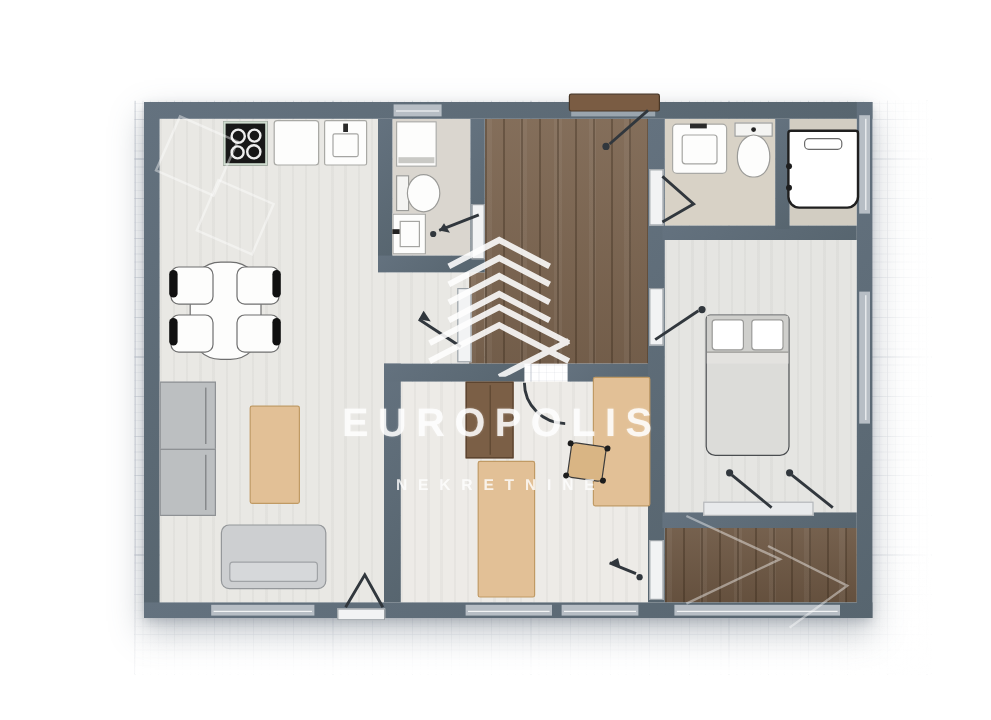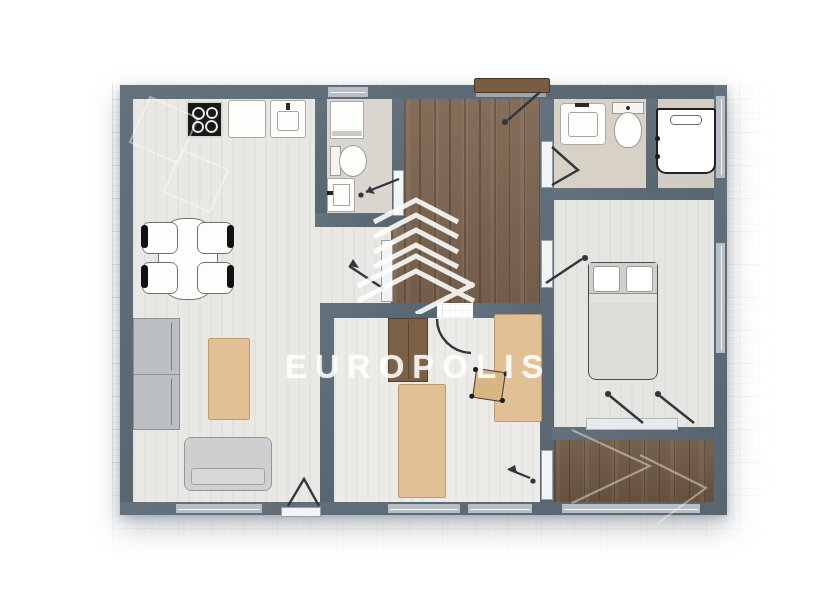--- a/index.html
+++ b/index.html
@@ -35,21 +35,21 @@
       repeating-linear-gradient(90deg, rgba(44,30,16,.30) 0 1.5px, transparent 1.5px 15px),
       repeating-linear-gradient(90deg, rgba(255,255,255,.05) 0 6px, transparent 6px 29px),
       linear-gradient(180deg, rgba(255,255,255,.06), rgba(0,0,0,.08));}
   .wood.dark{background-color:#6d5743;}
   .leaf{background:#f2f3f4;border:1px solid #9aa0a5;}
   .tan{background:#e2c096;border:1px solid #c09a64;border-radius:2px;}
   .grayline{border:1px solid #8e9194;background:#bcbfc1;}
   .fixture{background:#fdfdfc;border:1px solid #a9a9a5;}
   
   .wm{color:#fff;text-align:center;pointer-events:none;}
-  #wm-brand{left:285px;top:348px;width:262px;font-size:33px;font-weight:bold;
+  #wm-brand{left:285px;top:333px;width:262px;font-size:33px;font-weight:bold;
             letter-spacing:8px;opacity:.88;text-shadow:0 0 2px rgba(255,255,255,.35);}
   #wm-sub{left:330px;top:396px;width:172px;font-size:13px;font-weight:bold;
           letter-spacing:9px;opacity:.8;}
   #wm-site{left:98px;top:168px;font-size:47px;font-weight:bold;letter-spacing:2px;
            color:rgba(255,255,255,.45);}
   .dot{position:absolute;width:5px;height:5px;background:#1d1d1d;border-radius:50%;}
 </style>
 </head>
 <body>
 
@@ -223,14 +223,15 @@
       <path d="M30 48 L72 26 L114 48"></path>
       <path d="M30 63 L72 41 L114 63"></path>
       <path d="M30 78 L72 56 L114 78"></path>
       <path d="M30 93 L72 71 L114 93"></path>
       <path d="M14 112 L72 82 L130 112"></path>
       <path d="M14 127 L72 97 L130 127"></path>
       <path d="M72 140 L130 110"></path>
     </g>
   </svg>
   <div id="wm-brand" class="abs wm">EUROPOLIS</div>
+  <div id="wm-sub" class="abs wm">NEKRETNINE</div>
 
 </div>
 
 </body></html>

